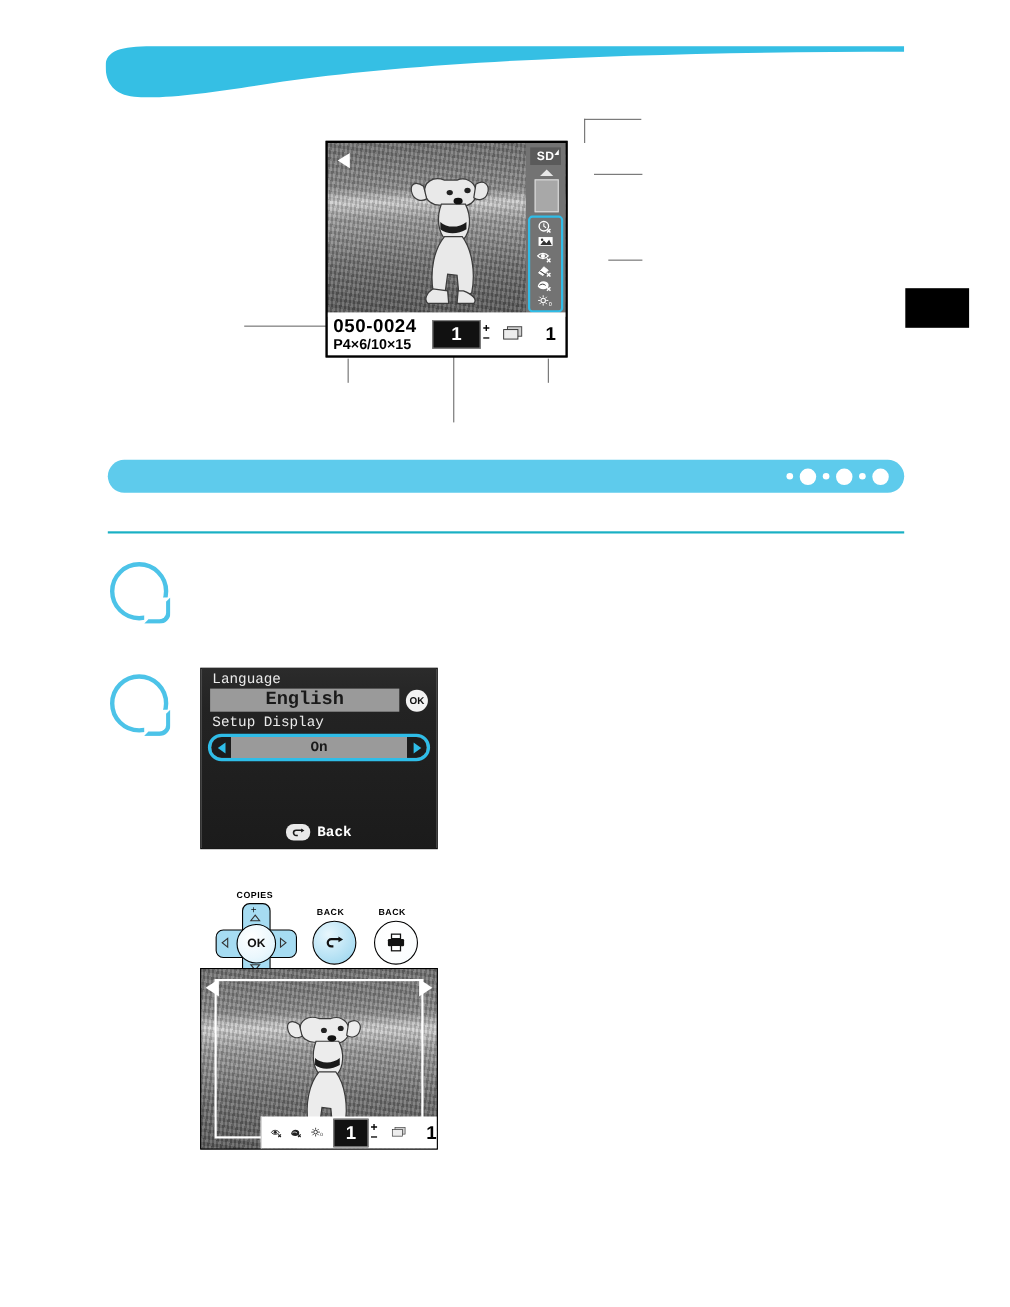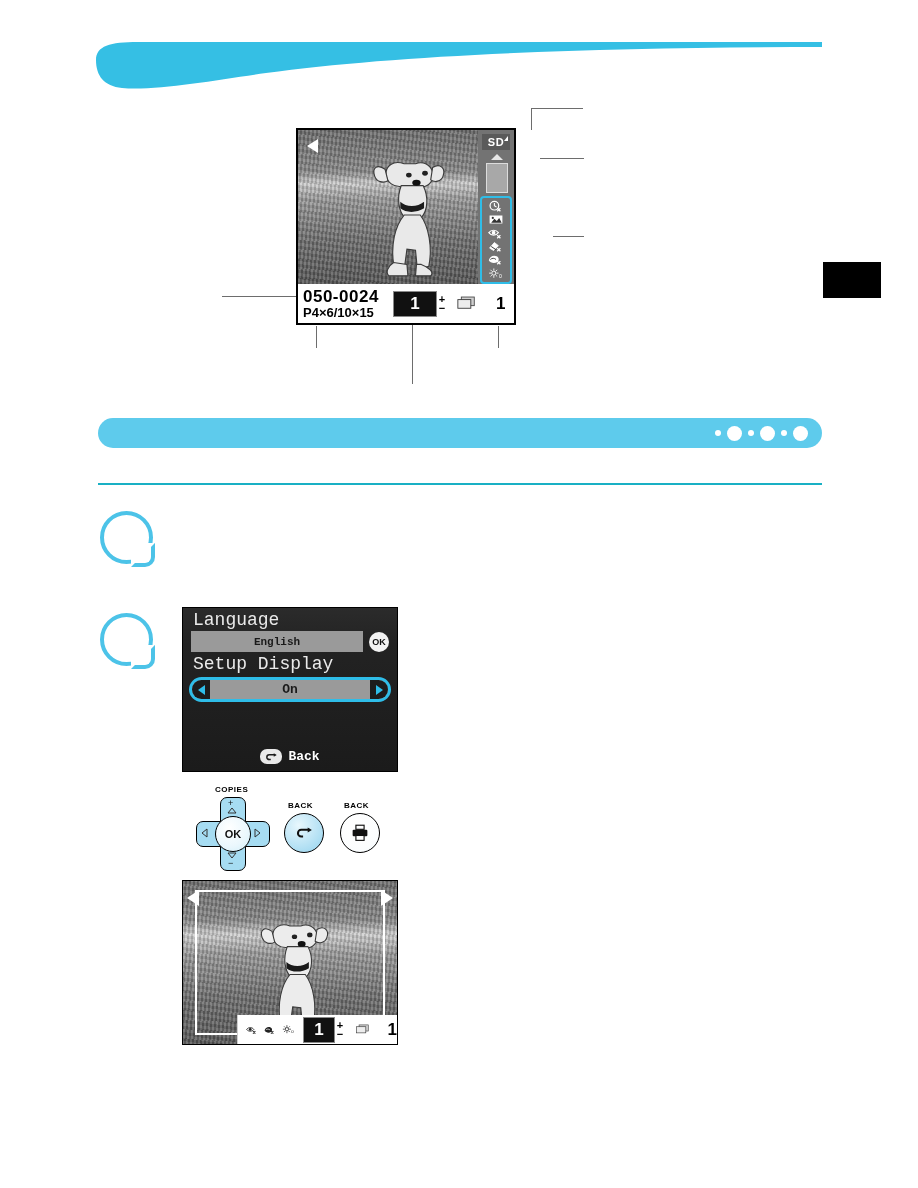--- a/index.html
+++ b/index.html
@@ -99,24 +99,24 @@
   #lcd-menu{
     left:182px;top:607px;width:216px;height:165px;
     border:1px solid #000;box-sizing:border-box;
     background:linear-gradient(#2b2b2b 0%,#232323 22%,#1b1b1b 100%);
   }
   .menu-title{
     width:100%;height:24px;background:linear-gradient(#4a4a4a,#2e2e2e);
     color:#fff;font-size:14px;font-weight:bold;display:flex;align-items:center;justify-content:center;
     font-family:"Liberation Mono", monospace;letter-spacing:.4px;
   }
-  .menu-label{color:#eaeaea;font-size:18px;font-family:"Liberation Mono", monospace;padding:2px 0 1px 10px;}
+  .menu-label{color:#eaeaea;font-size:13px;font-family:"Liberation Mono", monospace;padding:2px 0 1px 10px;}
   .menu-field-row{display:flex;align-items:center;padding:0 8px;}
   .menu-field{
-    flex:1;height:21px;background:#9a9a9a;color:#1a1a1a;font-size:11px;font-weight:bold;
+    flex:1;height:21px;background:#9a9a9a;color:#1a1a1a;font-size:17px;font-weight:bold;
     font-family:"Liberation Mono", monospace;display:flex;align-items:center;justify-content:center;
   }
   .ok-chip{
     width:20px;height:20px;border-radius:50%;background:#f2f2f2;color:#111;
     font-size:9px;font-weight:bold;display:flex;align-items:center;justify-content:center;margin-left:6px;
   }
   .menu-sel-wrap{
     margin:2px 6px 0 6px;height:25px;border:3px solid #2fbde8;border-radius:13px;
     display:flex;align-items:center;box-sizing:border-box;background:#9a9a9a;overflow:hidden;
   }
@@ -125,21 +125,21 @@
   .tri-l{border-right:7px solid #2fbde8;}
   .tri-r{border-left:7px solid #2fbde8;}
   .sel-val{flex:1;text-align:center;color:#1a1a1a;font-size:13px;font-weight:bold;font-family:"Liberation Mono", monospace;}
   .menu-back{
     position:absolute;left:0;bottom:7px;width:100%;display:flex;align-items:center;justify-content:center;gap:6px;
   }
   .back-chip{width:22px;height:15px;border-radius:7px;background:#e9e9e9;display:flex;align-items:center;justify-content:center;}
   .back-text{color:#fff;font-size:13px;font-weight:bold;font-family:"Liberation Mono", monospace;}
 
   
-  #btn-panel{position:absolute;left:192px;top:785px;width:200px;height:85px;}
+  #btn-panel{position:absolute;left:192px;top:809px;width:200px;height:85px;}
   .btn-cap{position:absolute;font-size:8px;font-weight:bold;color:#000;letter-spacing:.5px;}
   .dpad{position:absolute;left:4px;top:12px;width:72px;height:72px;}
   .dpad-arm{position:absolute;background:#a6dcf2;border:1.5px solid #000;}
   .dpad-center{
     position:absolute;left:19px;top:19px;width:34px;height:34px;border-radius:50%;
     background:radial-gradient(circle at 38% 32%, #ffffff 0%, #eaf7fd 60%, #cfeefa 100%);
     border:1.5px solid #000;display:flex;align-items:center;justify-content:center;
     font-size:11px;font-weight:bold;color:#111;
   }
   .rbtn{

